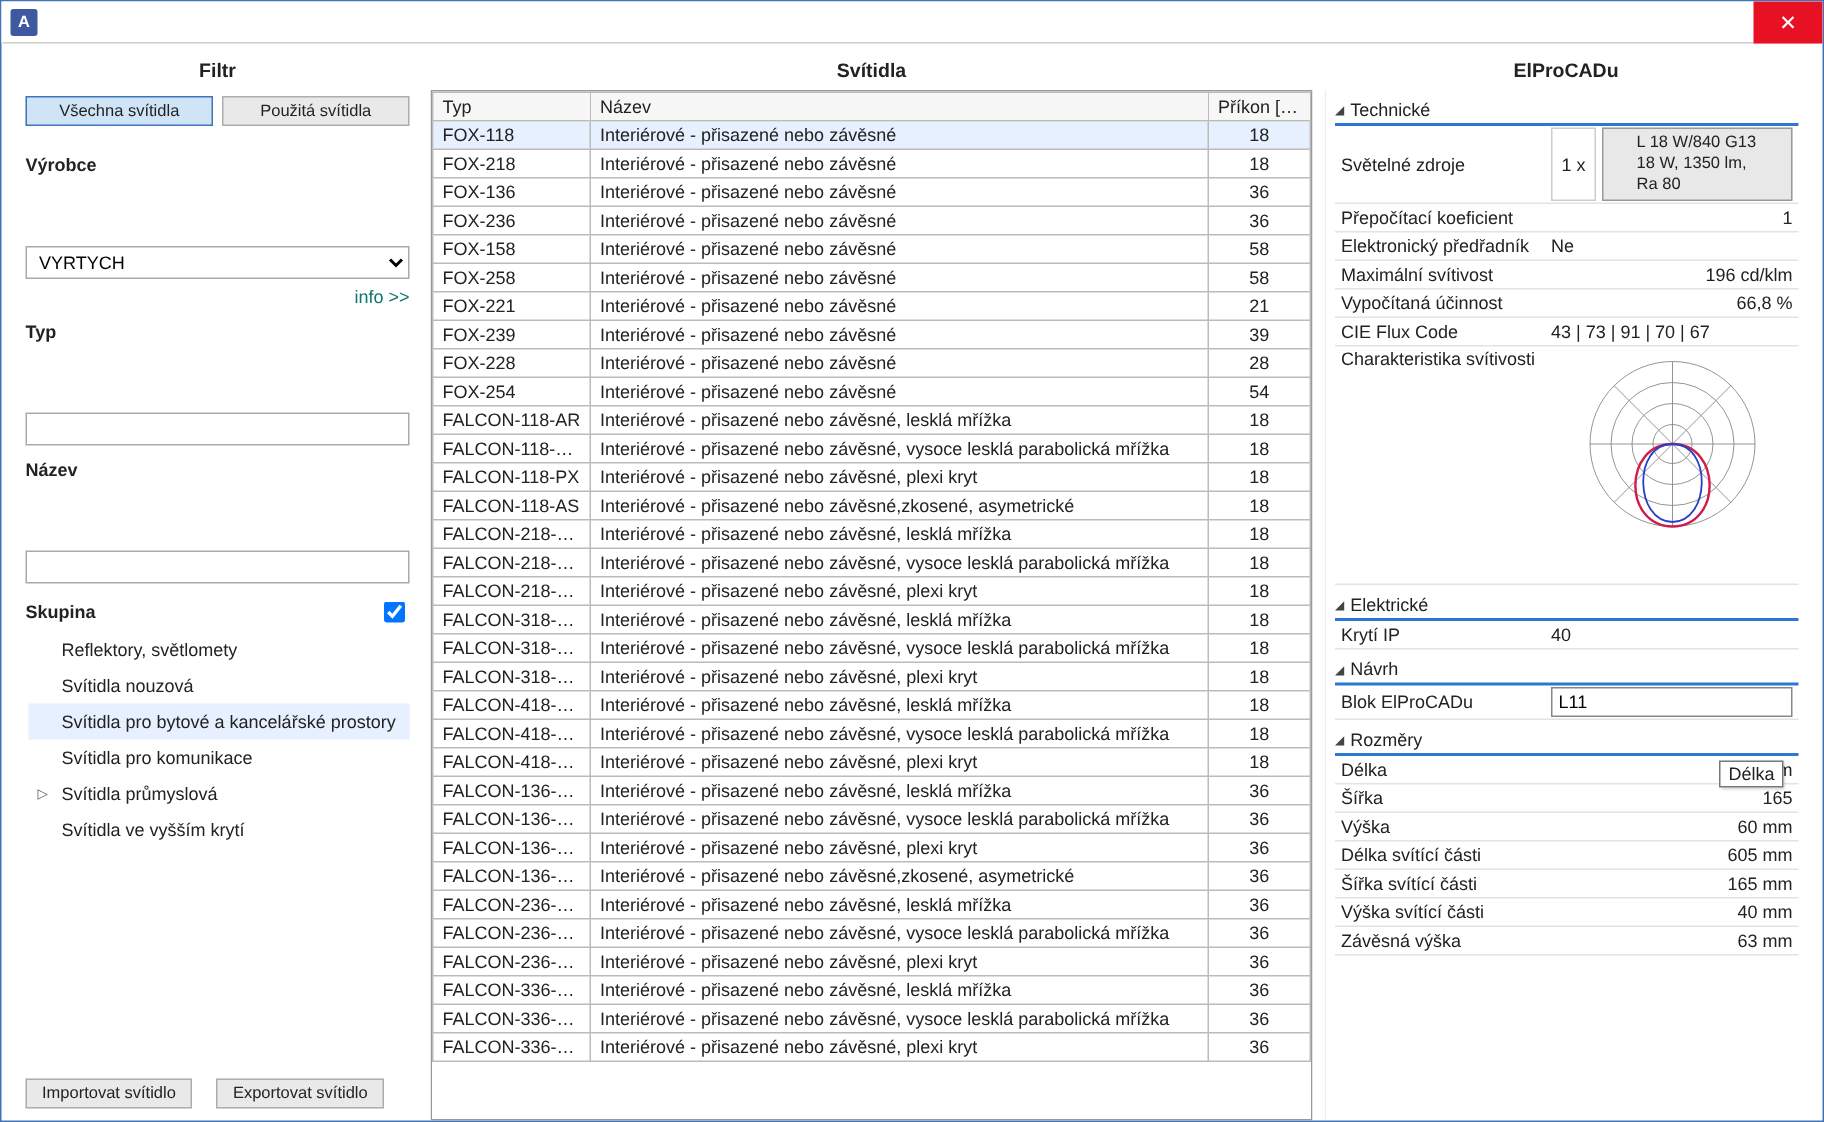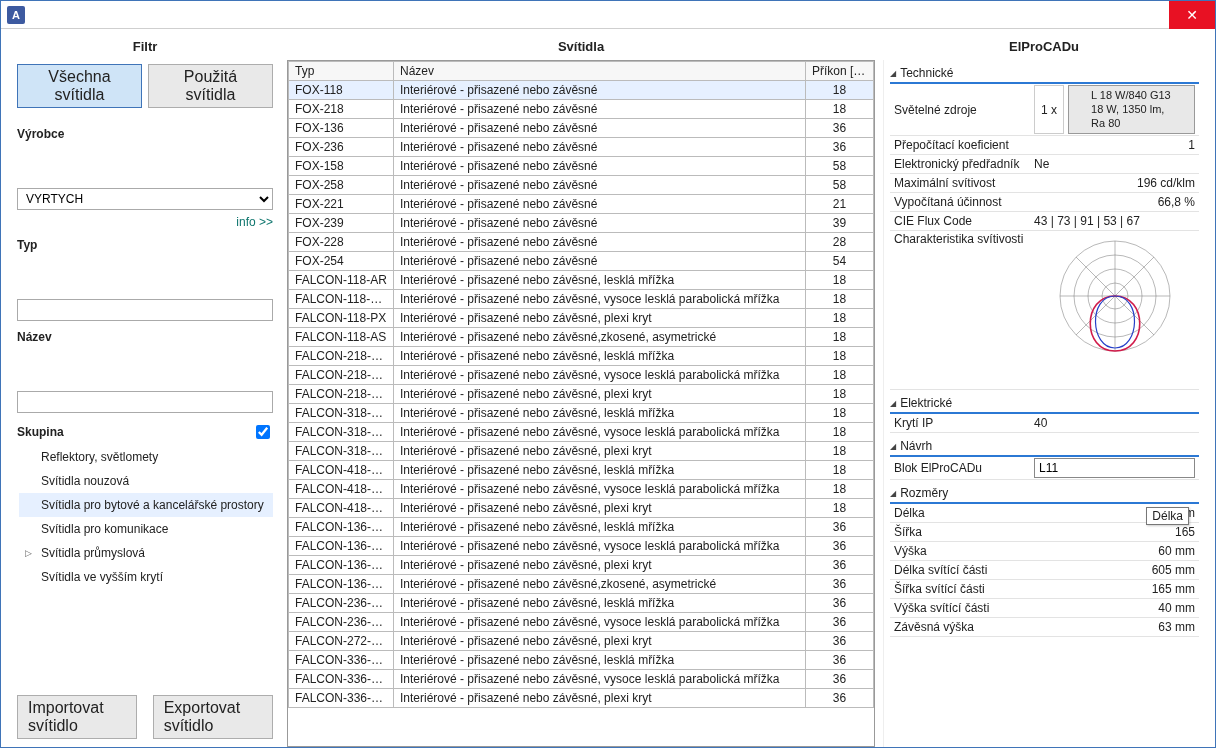--- a/index.html
+++ b/index.html
@@ -3,21 +3,21 @@
 <meta charset="utf-8">
 <style>
   * { box-sizing: border-box; }
   html, body { margin:0; padding:0; font-family: "Segoe UI", Tahoma, sans-serif; font-size:12px; color:#222; background:#fff; }
   .window { width:1216px; height:748px; border:1px solid #3f74b8; display:flex; flex-direction:column; background:#fff; position:relative; }
   .titlebar { height:28px; background:#fff; display:flex; align-items:center; padding-left:6px; border-bottom:1px solid #cfcfcf; }
   .app-icon { width:18px; height:18px; background:#3d5aa0; border-radius:2px; margin-right:6px; display:flex; align-items:center; justify-content:center; color:#fff; font-weight:bold; font-size:11px; }
   .close-btn { margin-left:auto; width:46px; height:28px; background:#e81123; color:#fff; display:flex; align-items:center; justify-content:center; font-size:14px; cursor:pointer; }
   .body-area { flex:1; display:flex; padding:8px 10px 0 10px; gap:8px; overflow:hidden; }
   .footer-area { height:42px; display:flex; align-items:center; justify-content:flex-end; gap:6px; padding:0 10px; border-top:1px solid #eee; }
-  .btn { background:#e9e9e9; border:1px solid #adadad; padding:3px 10px; cursor:pointer; font-size:16px; }
+  .btn { background:#e9e9e9; border:1px solid #adadad; padding:3px 10px; cursor:pointer; font-size:11px; }
   .btn.primary-sel { background:#cfe4f7; border-color:#3f74b8; }
   .panel { display:flex; flex-direction:column; overflow:hidden; }
   .panel.filter { width:268px; }
   .panel.lumin { flex:1; }
   .panel.props { width:322px; position:relative; }
   .panel-title { font-weight:600; text-align:center; padding:2px 0 6px 0; font-size:13px; }
   .filter-content { padding:0 6px; display:flex; flex-direction:column; gap:3px; flex:1; }
   .filter-tabs { display:flex; gap:6px; margin:4px 0 10px 0; }
   .filter-tabs .btn { flex:1; text-align:center; }
   .flabel { font-weight:600; margin-top:6px; font-size:12px; display:flex; align-items:center; justify-content:space-between; }
@@ -267,21 +267,21 @@
                   <td>FALCON-236-AR</td>
                   <td>Interiérové - přisazené nebo závěsné, lesklá mřížka</td>
                   <td class="prikon">36</td>
                 </tr>
                 <tr>
                   <td>FALCON-236-BAP</td>
                   <td>Interiérové - přisazené nebo závěsné, vysoce lesklá parabolická mřížka</td>
                   <td class="prikon">36</td>
                 </tr>
                 <tr>
-                  <td>FALCON-272-PX</td>
+                  <td>FALCON-236-PX</td>
                   <td>Interiérové - přisazené nebo závěsné, plexi kryt</td>
                   <td class="prikon">36</td>
                 </tr>
                 <tr>
                   <td>FALCON-336-AR</td>
                   <td>Interiérové - přisazené nebo závěsné, lesklá mřížka</td>
                   <td class="prikon">36</td>
                 </tr>
                 <tr>
                   <td>FALCON-336-BAP</td>
@@ -326,21 +326,21 @@
           <div class="prop-row">
               <div class="k">Maximální svítivost</div>
               <div class="v">196 cd/klm</div>
             </div>
           <div class="prop-row">
               <div class="k">Vypočítaná účinnost</div>
               <div class="v">66,8 %</div>
             </div>
           <div class="prop-row">
               <div class="k">CIE Flux Code</div>
-              <div class="v" style="text-align:left;">43 | 73 | 91 | 53 | 67</div>
+              <div class="v" style="text-align:left;">43 | 73 | 91 | 70 | 67</div>
             </div>
           <div class="prop-row" style="align-items:flex-start;">
             <div class="k">Charakteristika svítivosti</div>
             <div class="v" style="text-align:center;">
               <svg class="polar-svg" viewBox="0 0 150 150">
                 <g stroke="#888" stroke-width="0.6" fill="none">
                   <circle cx="75" cy="60" r="55"></circle>
                     <circle cx="75" cy="60" r="41"></circle>
                     <circle cx="75" cy="60" r="27"></circle>
                     <circle cx="75" cy="60" r="13"></circle>

